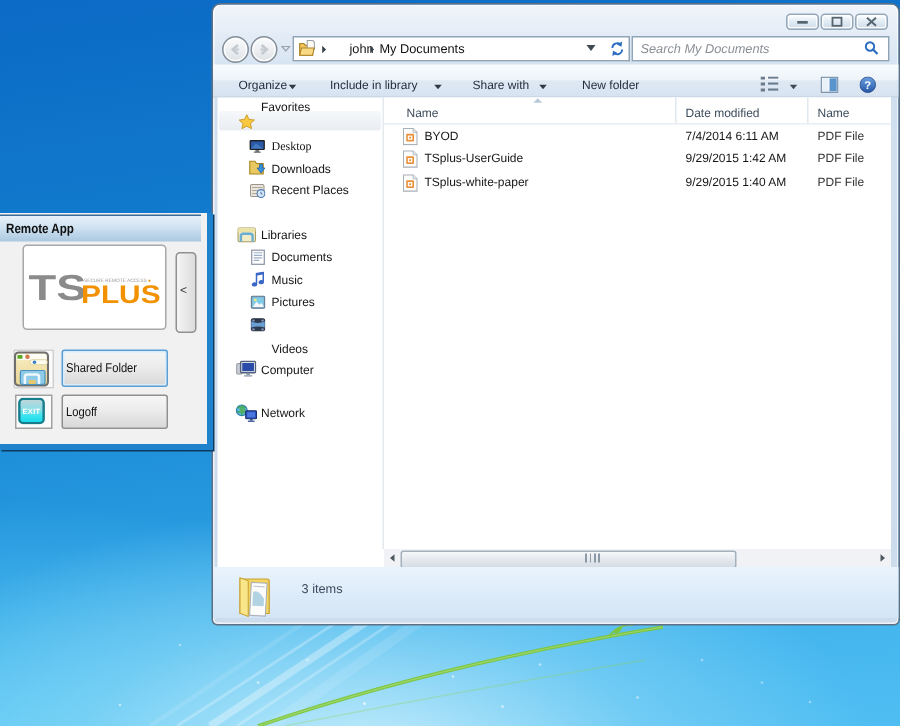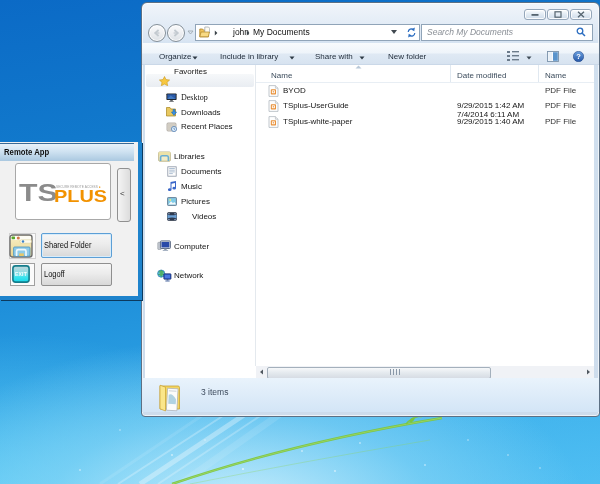--- a/index.html
+++ b/index.html
@@ -234,21 +234,21 @@
   </svg>
 <div class="side" style="left:181px;top:197px;">Pictures</div>
 <svg class="abs" style="left:167px;top:211px" width="10" height="11" viewBox="0 0 10 11">
     <rect x="0.5" y="1.5" width="9" height="8" rx="1" fill="#2e3a50" stroke="#1c2636" stroke-width="0.6"></rect>
     <path d="M0.5,3.4 Q5,5.2 9.5,3.4 L9.5,7.4 Q5,5.8 0.5,7.4 z" fill="#6a9fd4"></path>
     <rect x="1.2" y="2.1" width="1.5" height="1.2" fill="#8aa0c0"></rect>
     <rect x="7.3" y="2.1" width="1.5" height="1.2" fill="#8aa0c0"></rect>
     <rect x="1.2" y="8" width="1.5" height="1.2" fill="#8aa0c0"></rect>
     <rect x="7.3" y="8" width="1.5" height="1.2" fill="#8aa0c0"></rect>
   </svg>
-<div class="side" style="left:181px;top:212px;margin-left:11px;">Videos</div>
+<div class="side" style="left:181px;top:228px;">Videos</div>
 
 <svg class="abs" style="left:157px;top:240px" width="14" height="12" viewBox="0 0 14 12">
     <rect x="0.8" y="2.4" width="3.4" height="7" rx="0.5" fill="#c8ccd4" stroke="#8a9098" stroke-width="0.6"></rect>
     <rect x="3.4" y="0.9" width="10" height="7.6" rx="0.8" fill="#d8dde4" stroke="#50607a" stroke-width="0.9"></rect>
     <rect x="4.5" y="2" width="7.8" height="5.4" fill="#2a4aa8"></rect>
     <rect x="7.2" y="8.6" width="2.4" height="1.4" fill="#8a96a8"></rect>
     <rect x="5.6" y="10" width="5.6" height="1.1" rx="0.5" fill="#a8b4c4"></rect>
   </svg>
 <div class="side" style="left:174px;top:242px;">Computer</div>
 <svg class="abs" style="left:157px;top:269px" width="15" height="13" viewBox="0 0 15 13">
@@ -272,21 +272,21 @@
 <div class="hdr" style="left:457px;top:71px;">Date modified</div>
 <div class="hdr" style="left:545px;top:71px;">Name</div>
 
 <svg class="abs" style="left:268px;top:85px" width="11" height="12" viewBox="0 0 11 12">
     <path d="M1,0.6 L7.4,0.6 L10,3.2 L10,11.4 L1,11.4 z" fill="#fefefe" stroke="#a8b0b8" stroke-width="0.7"></path>
     <path d="M7.4,0.6 L7.4,3.2 L10,3.2" fill="#ececec" stroke="#a8b0b8" stroke-width="0.55"></path>
     <rect x="2.8" y="4.2" width="5.2" height="5.2" rx="0.7" fill="#e8913a"></rect>
     <rect x="4.3" y="5.8" width="2.2" height="2" fill="none" stroke="#fff" stroke-width="0.85"></rect>
   </svg>
 <div class="cell" style="left:283px;top:86px;">BYOD</div>
-<div class="cell" style="left:457px;top:86px;margin-top:24px;">7/4/2014 6:11 AM</div>
+<div class="cell" style="left:457px;top:86px;">7/4/2014 6:11 AM</div>
 <div class="cell" style="left:545px;top:86px;color:#333;">PDF File</div>
 <svg class="abs" style="left:268px;top:100px" width="11" height="12" viewBox="0 0 11 12">
     <path d="M1,0.6 L7.4,0.6 L10,3.2 L10,11.4 L1,11.4 z" fill="#fefefe" stroke="#a8b0b8" stroke-width="0.7"></path>
     <path d="M7.4,0.6 L7.4,3.2 L10,3.2" fill="#ececec" stroke="#a8b0b8" stroke-width="0.55"></path>
     <rect x="2.8" y="4.2" width="5.2" height="5.2" rx="0.7" fill="#e8913a"></rect>
     <rect x="4.3" y="5.8" width="2.2" height="2" fill="none" stroke="#fff" stroke-width="0.85"></rect>
   </svg>
 <div class="cell" style="left:283px;top:101px;">TSplus-UserGuide</div>
 <div class="cell" style="left:457px;top:101px;">9/29/2015 1:42 AM</div>
 <div class="cell" style="left:545px;top:101px;color:#333;">PDF File</div>

